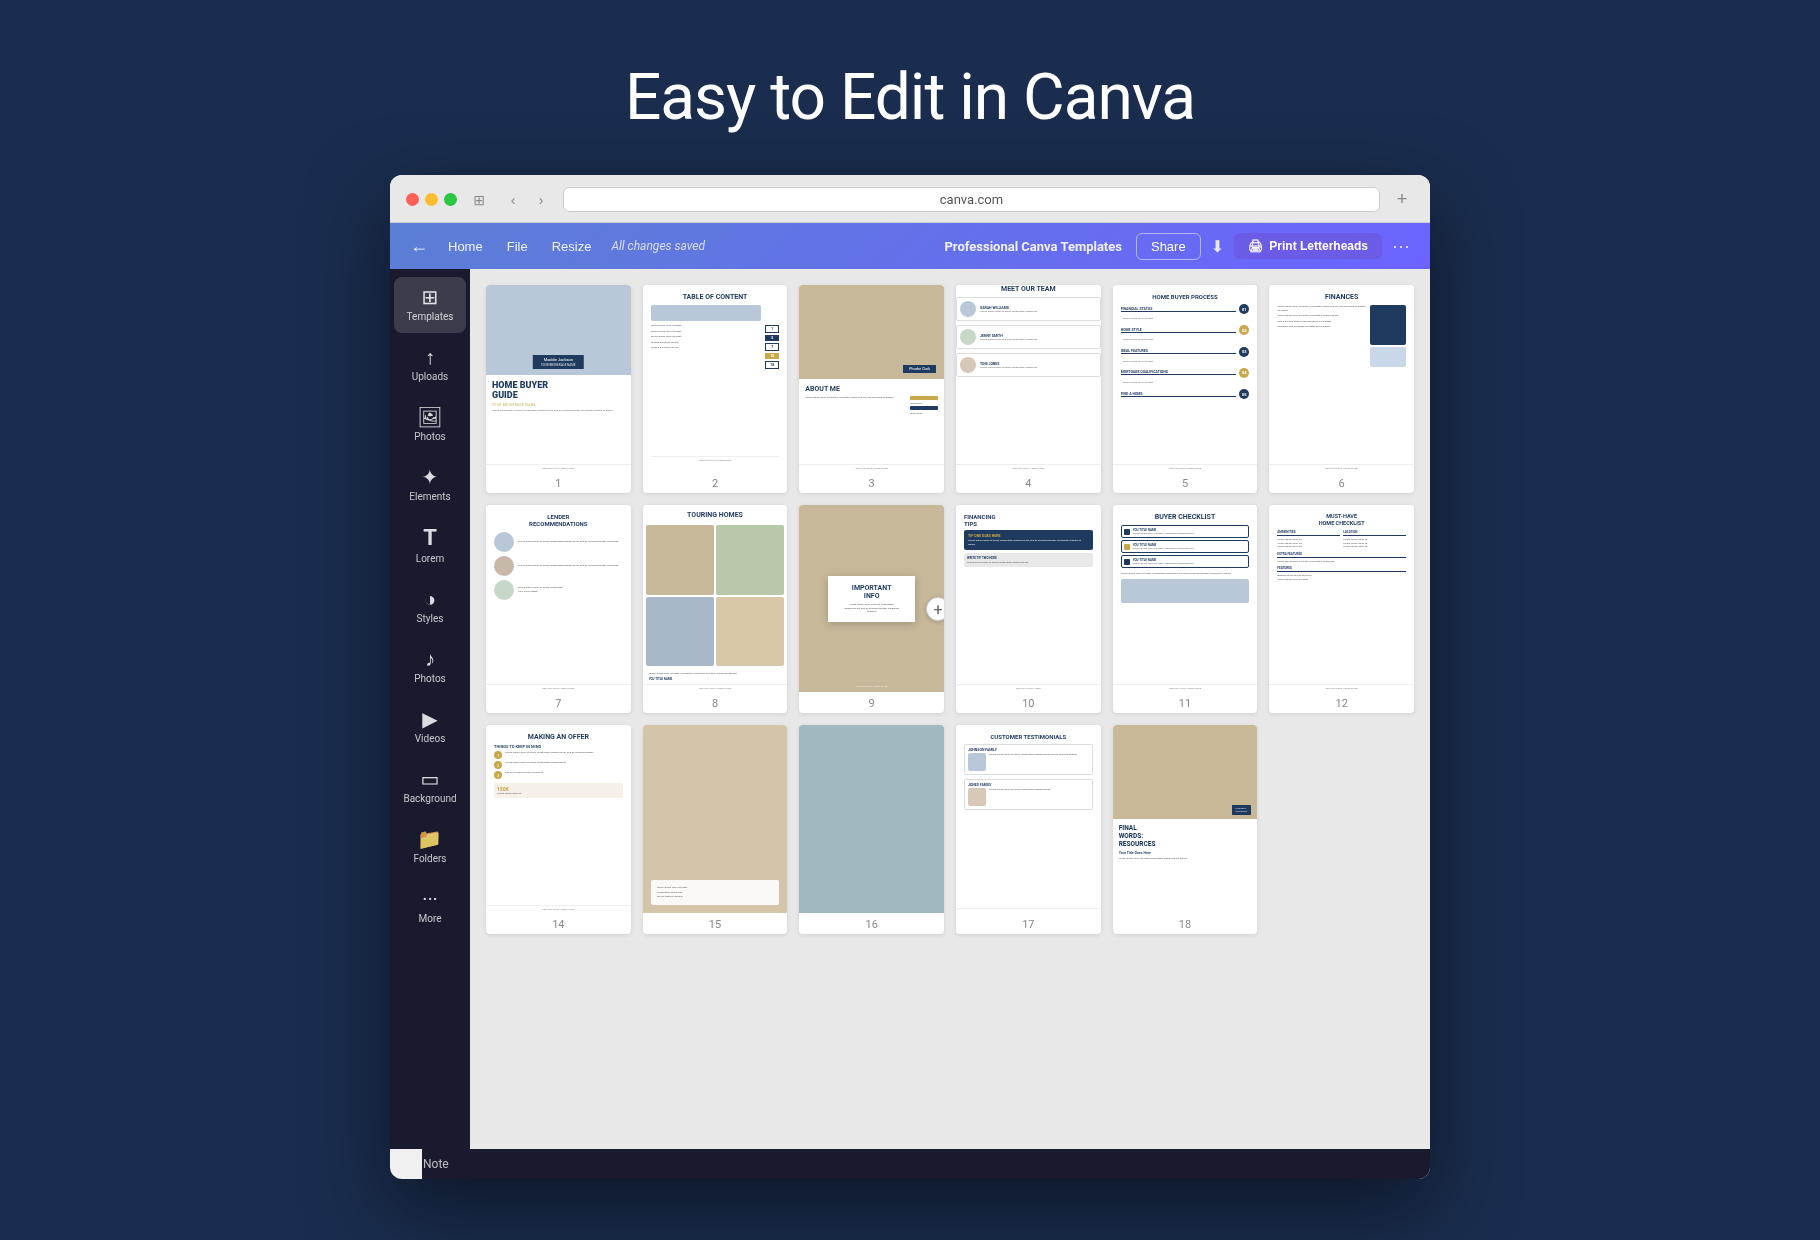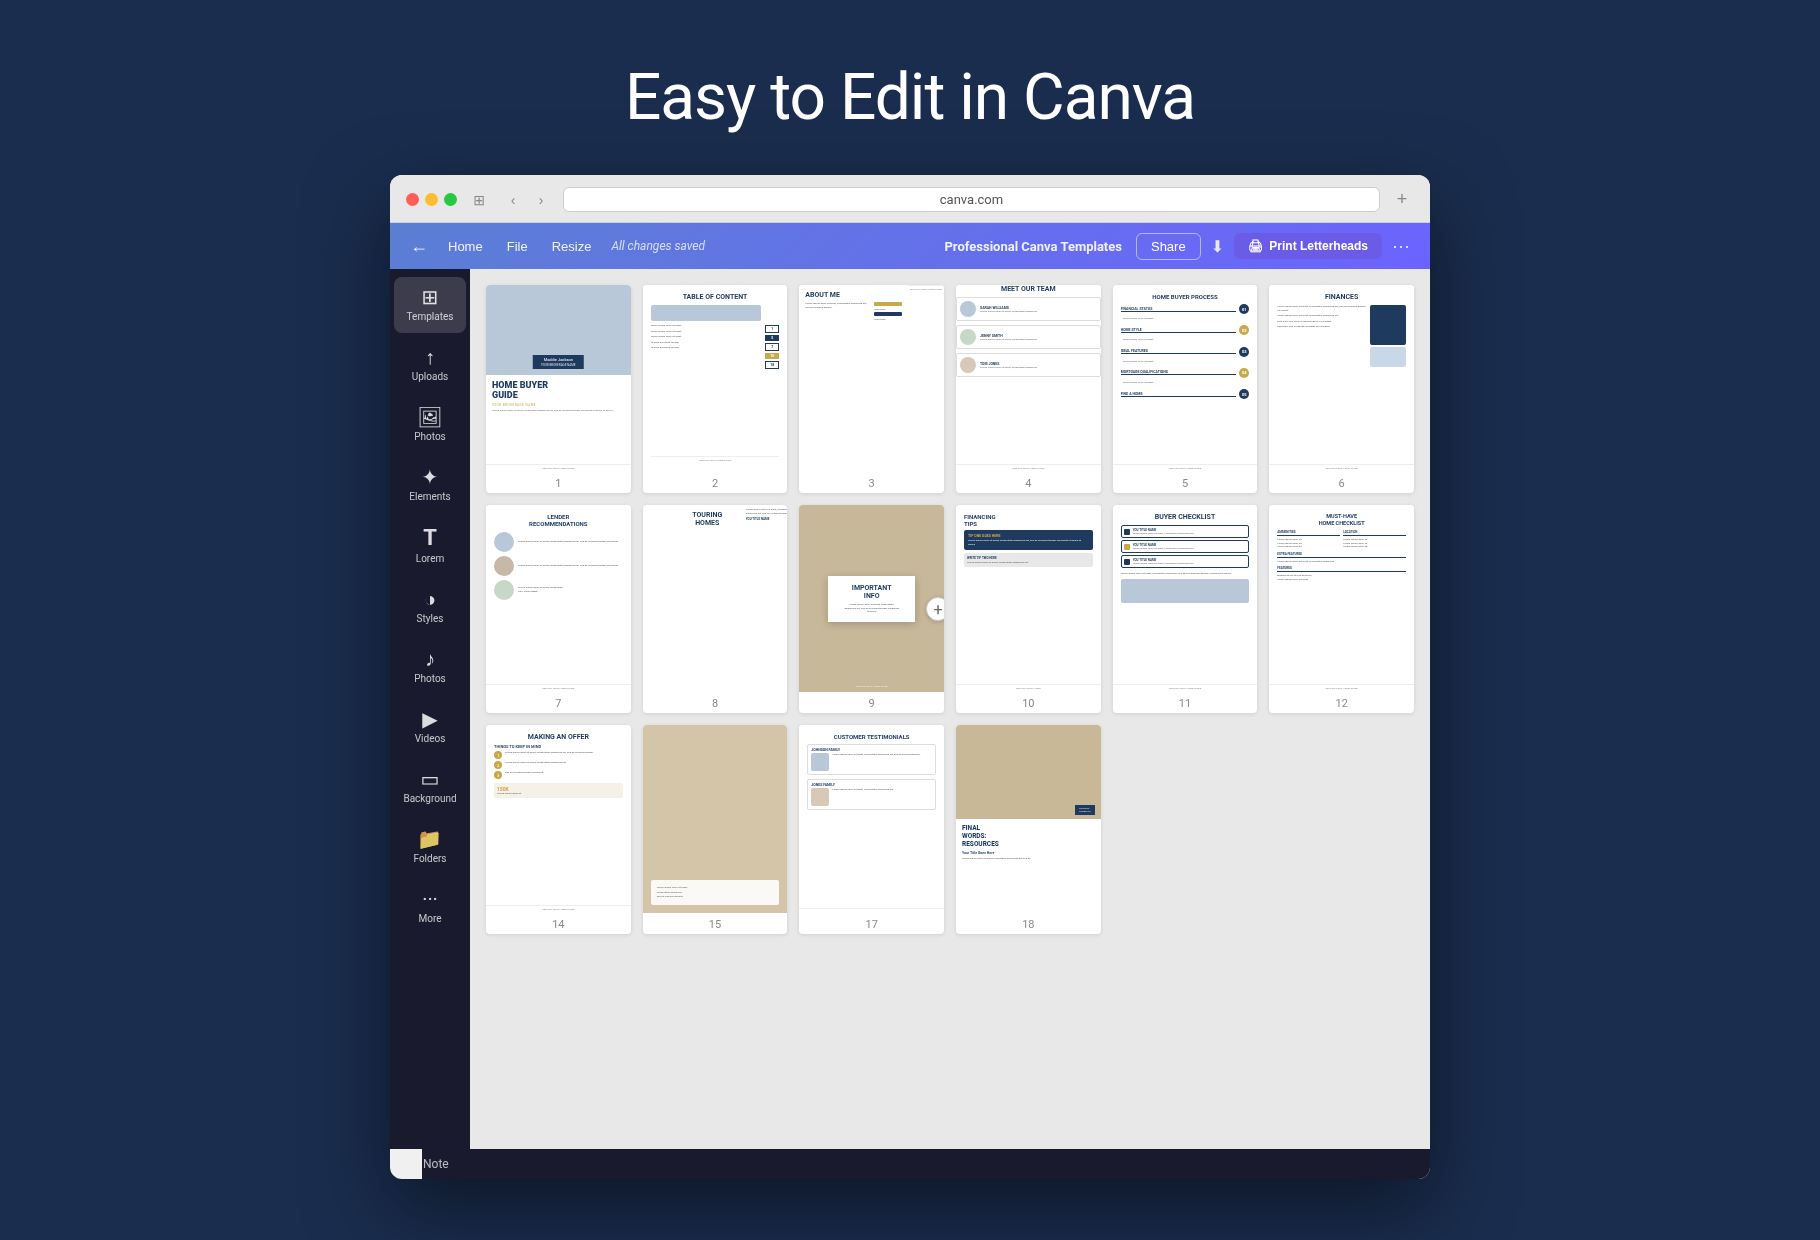--- a/index.html
+++ b/index.html
@@ -438,21 +438,21 @@
                 </div>
               </div>
               <div style="font-size:2.5px;color:#888;text-align:center;padding:2px;border-top:0.5px solid #eee;margin-top:auto;">SELLING YOUR HOME GUIDE</div>
             </div>
           </div>
           <div class="page-card-number">2</div>
         </div>
 
         <div class="page-card">
           <div class="page-card-content">
-            <div style="width:100%;height:100%;background:white;display:flex;">
+            <div style="width:100%;height:100%;background:white;display:flex;flex-direction:column;">
               <div style="height:50%;background:#c8b89a;position:relative;">
                 <div style="position:absolute;bottom:6px;right:8px;background:#1e3a5f;color:white;font-size:3.5px;padding:2px 6px;">Phoebe Clark</div>
               </div>
               <div style="padding:6px;flex:1;">
                 <div style="font-size:7px;font-weight:700;color:#1e3a5f;text-transform:uppercase;">ABOUT ME</div>
                 <div style="display:flex;gap:4px;margin-top:3px;">
                   <div style="flex:1;">
                     <div style="font-size:2.5px;color:#555;line-height:1.4;">Lorem ipsum dolor sit amet, consectetur adipiscing elit, sed do eiusmod tempor</div>
                   </div>
                   <div style="width:28px;display:flex;flex-direction:column;gap:2px;">
@@ -579,21 +579,21 @@
                 </div>
               </div>
               <div style="font-size:2.5px;color:#888;text-align:center;padding:2px;border-top:0.5px solid #eee;position:absolute;bottom:0;left:0;right:0;">SELLING YOUR HOME GUIDE</div>
             </div>
           </div>
           <div class="page-card-number">7</div>
         </div>
 
         <div class="page-card">
           <div class="page-card-content">
-            <div style="width:100%;height:100%;background:white;display:flex;flex-direction:row;margin-left:40px;">
+            <div style="width:100%;height:100%;background:white;display:flex;flex-direction:column;">
               <div style="padding:6px 8px 3px;">
                 <div style="font-size:7px;font-weight:700;color:#1e3a5f;text-transform:uppercase;text-align:center;">TOURING HOMES</div>
               </div>
               <div style="display:grid;grid-template-columns:1fr 1fr;gap:2px;padding:3px;flex:1;">
                 <div style="background:#c8b89a;border-radius:2px;"></div>
                 <div style="background:#b8c8a8;border-radius:2px;"></div>
                 <div style="background:#a8b8c8;border-radius:2px;"></div>
                 <div style="background:#d8c8a8;border-radius:2px;"></div>
               </div>
               <div style="padding:3px 6px;">
@@ -744,20 +744,26 @@
               <div style="background:white;padding:6px;margin:8px;border-radius:2px;opacity:0.9;">
                 <div style="font-size:2.5px;color:#555;line-height:1.4;">Lorem ipsum dolor sit amet</div>
                 <div style="font-size:2.5px;color:#555;line-height:1.4;margin-top:1px;">consectetur adipiscing</div>
                 <div style="font-size:2.5px;color:#555;line-height:1.4;margin-top:1px;">sed do eiusmod tempor</div>
               </div>
             </div>
           </div>
           <div class="page-card-number">15</div>
         </div>
 
+        <div class="page-card">
+          <div class="page-card-content">
+            <div style="width:100%;height:100%;background:#a0b8c0;"></div>
+          </div>
+          <div class="page-card-number">16</div>
+        </div>
 
         <div class="page-card">
           <div class="page-card-content">
             <div style="width:100%;height:100%;background:white;padding:8px;">
               <div style="font-size:6px;font-weight:700;color:#1e3a5f;text-transform:uppercase;text-align:center;margin-bottom:4px;">CUSTOMER TESTIMONIALS</div>
               <div style="display:flex;flex-direction:column;gap:4px;">
                 <div style="border:0.5px solid #ddd;border-radius:2px;padding:3px;">
                   <div style="font-size:3.5px;font-weight:700;color:#1e3a5f;margin-bottom:1px;">JOHNSON FAMILY</div>
                   <div style="display:flex;gap:3px;">
                     <div style="width:18px;height:18px;background:#b8c8d8;border-radius:2px;flex-shrink:0;"></div>

